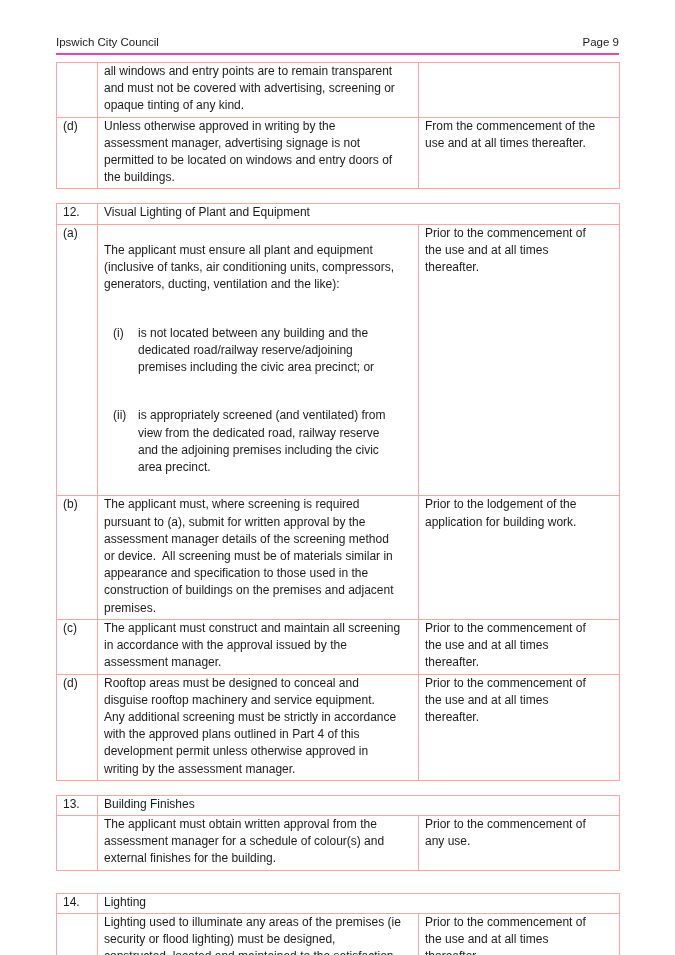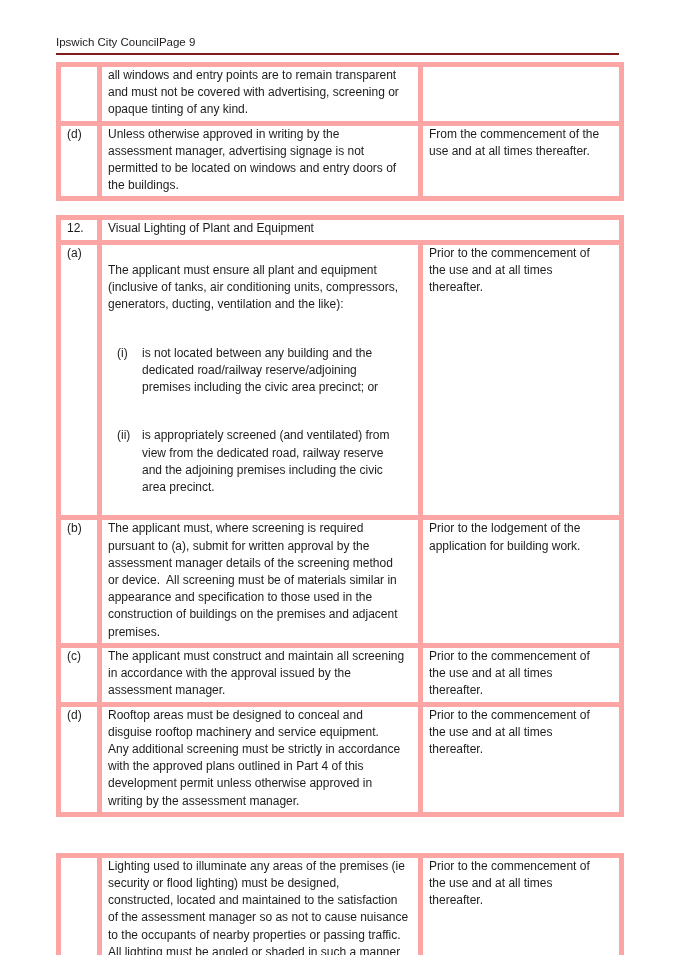--- a/index.html
+++ b/index.html
@@ -3,34 +3,34 @@
 <meta charset="utf-8">
 <style>
   html,body{margin:0;padding:0;}
   body{
     width:675px;height:955px;background:#ffffff;overflow:hidden;
     font-family:"Liberation Sans",sans-serif;color:#1c1c1c;
     -webkit-font-smoothing:antialiased;
   }
   .page{padding:36px 0 0 56px;}
   .doc-header{
-    width:563px;display:flex;justify-content:flex-start;align-items:flex-end;
-    font-size:11.5px;padding-bottom:5px;border-bottom:2px solid #7f1d1d;margin-bottom:7px;
+    width:563px;display:flex;justify-content:space-between;align-items:flex-end;
+    font-size:11.5px;padding-bottom:5px;border-bottom:2px solid #ec4899;margin-bottom:7px;
   }
   table.cond-table{
     border-collapse:collapse;table-layout:fixed;width:563px;
     font-size:12px;line-height:17.2px;margin:0 0 14px 0;
   }
   table.cond-table.gap-lg{margin-bottom:22px;}
   table.cond-table.last{margin-bottom:0;}
   col.col-label{width:41px;}
   col.col-cond{width:321px;}
   col.col-timing{width:201px;}
   td{
-    border:5px solid #fca5a5;vertical-align:top;
+    border:1px solid #fca5a5;vertical-align:top;
     padding:0 6px 2px 6px;white-space:pre-line;overflow:hidden;margin-top:20px;
   }
   .bold{font-weight:normal;}
   .sub{display:flex;margin-top:14px;padding-left:9px;}
   .sub .marker{flex:0 0 25px;}
   .sub .subtext{flex:1;}
 </style>
 </head>
 <body>
 
@@ -138,30 +138,46 @@
   </tbody>
     </table>
 
   <table class="cond-table gap-lg">
     <colgroup>
         <col class="col-label">
         <col class="col-cond">
         <col class="col-timing">
       </colgroup>
     <tbody>
+        <tr>
+      <td class="bold">13.</td>
+      <td class="bold" colspan="2">Building Finishes</td>
+    </tr>
+    <tr>
+      <td></td>
+      <td>The applicant must obtain written approval from the
+assessment manager for a schedule of colour(s) and
+external finishes for the building.</td>
+      <td>Prior to the commencement of
+any use.</td>
+    </tr>
   </tbody>
     </table>
 
   <table class="cond-table last">
     <colgroup>
         <col class="col-label">
         <col class="col-cond">
         <col class="col-timing">
       </colgroup>
     <tbody>
+        <tr>
+      <td class="bold">14.</td>
+      <td class="bold" colspan="2">Lighting</td>
+    </tr>
     <tr>
       <td></td>
       <td>Lighting used to illuminate any areas of the premises (ie
 security or flood lighting) must be designed,
 constructed, located and maintained to the satisfaction
 of the assessment manager so as not to cause nuisance
 to the occupants of nearby properties or passing traffic.
 All lighting must be angled or shaded in such a manner</td>
       <td>Prior to the commencement of
 the use and at all times

